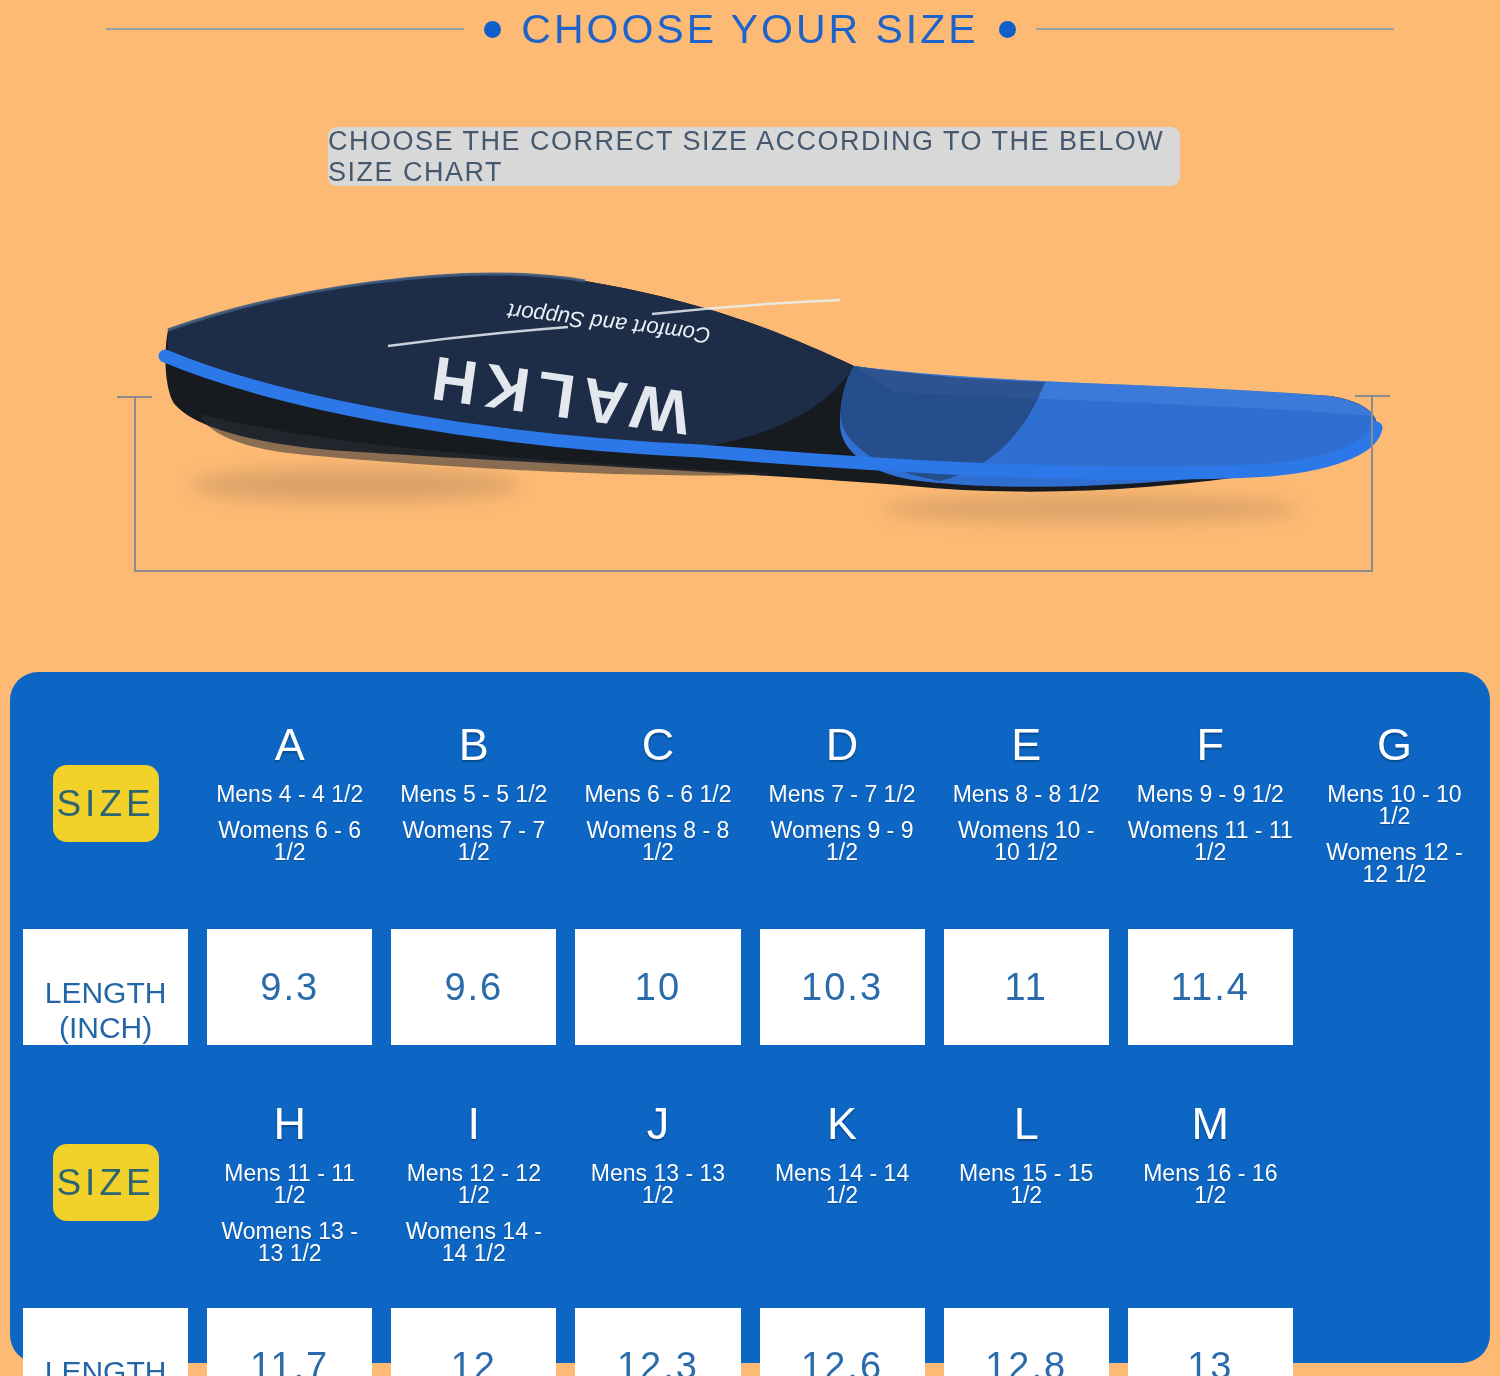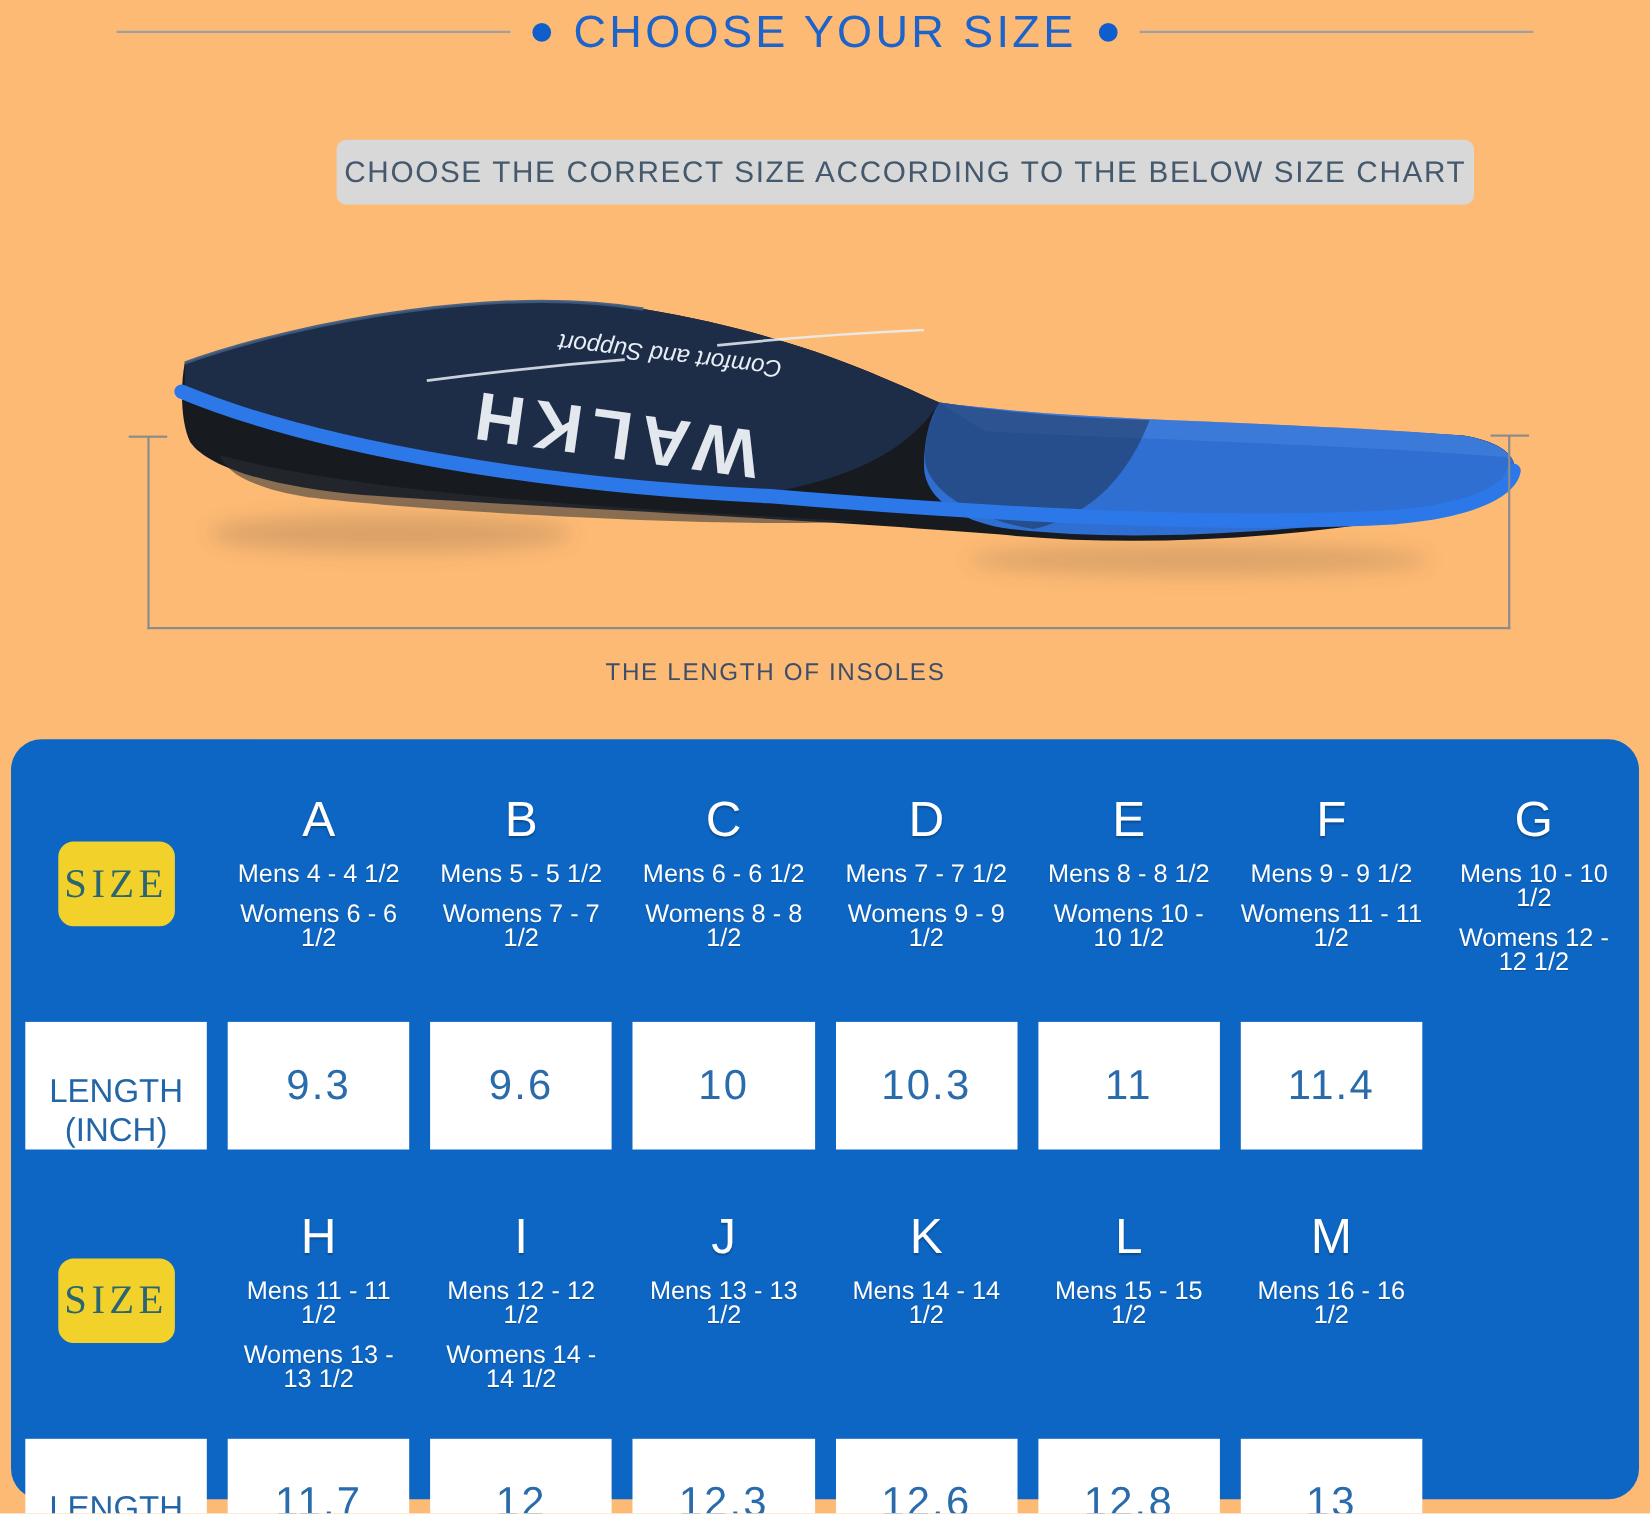--- a/index.html
+++ b/index.html
@@ -7,21 +7,21 @@
         font-family:"Liberation Sans", sans-serif;}
 
   
   .title-row{position:absolute;top:0;left:0;width:1500px;height:58px;
              display:flex;align-items:center;justify-content:center;gap:20px;}
   .title-rule{height:2px;background:#9aa0a6;width:358px;}
   .title-dot{width:17px;height:17px;border-radius:50%;background:#0f5ecb;}
   .title-text{font-size:41px;color:#1c63cb;letter-spacing:3px;font-weight:400;line-height:1;}
 
   
-  .banner{position:absolute;top:127px;left:306px;width:1034px;height:59px;background:#d8d8d8;
+  .banner{position:absolute;top:127px;left:328px;width:852px;height:59px;background:#d8d8d8;
           border-radius:9px;display:flex;align-items:center;justify-content:center;
           font-size:27px;color:#44586e;letter-spacing:1.5px;}
 
   
   .insole-svg{position:absolute;left:140px;top:254px;width:1250px;height:318px;}
   .shadow-blob{position:absolute;background:rgba(40,40,45,0.16);border-radius:50%;filter:blur(9px);}
   .shadow-heel{left:190px;top:468px;width:330px;height:34px;}
   .shadow-toe{left:880px;top:496px;width:420px;height:26px;}
 
   
@@ -36,21 +36,21 @@
                   font-size:22px;color:#3e4e68;letter-spacing:1.5px;}
 
   
   .panel{position:absolute;top:672px;left:10px;width:1480px;height:691px;background:#0d66c3;
          border-radius:28px;color:#ffffff;}
   .grid-row{display:grid;grid-template-columns:repeat(8,1fr);gap:19px;padding:0 13px;}
   .size-row1{margin-top:50px;}
   .size-row2{margin-top:56px;}
   .length-row{margin-top:44px;}
 
-  .badge-wrap{display:flex;align-items:center;justify-content:center;font-family:Liberation Serif, serif;}
+  .badge-wrap{display:flex;align-items:center;justify-content:center;}
   .size-badge{width:106px;height:77px;background:#f2d12b;border-radius:14px;
               display:flex;align-items:center;justify-content:center;
               font-size:37px;letter-spacing:4px;color:#2a6672;font-weight:400;}
 
   .size-cell{text-align:center;}
   .size-letter{font-size:45px;line-height:46px;font-weight:400;color:#ffffff;
                text-shadow:0 2px 2px rgba(0,0,0,0.28);}
   .size-range{font-size:23px;line-height:22px;color:#ffffff;text-shadow:0 1px 1px rgba(0,0,0,0.25);}
   .mens{margin-top:15px;}
   .womens{margin-top:14px;}
@@ -128,21 +128,20 @@
          C 740 212, 960 226, 1130 216
          C 1205 209, 1233 190, 1236 174"></path>
   </svg>
 
   <div class="mline tick-left"></div>
   <div class="mline vline-left"></div>
   <div class="mline tick-right"></div>
   <div class="mline vline-right"></div>
   <div class="mline hline-bottom"></div>
 
-  <div class="figure-caption">THE LENGTH OF INSOLES</div>
 
   <div class="panel">
 
     <div class="grid-row size-row1">
       <div class="badge-wrap">
         <div class="size-badge">SIZE</div>
       </div>
       <div class="size-cell">
         <div class="size-letter">A</div>
         <div class="size-range mens">Mens 4 - 4 1/2</div>

